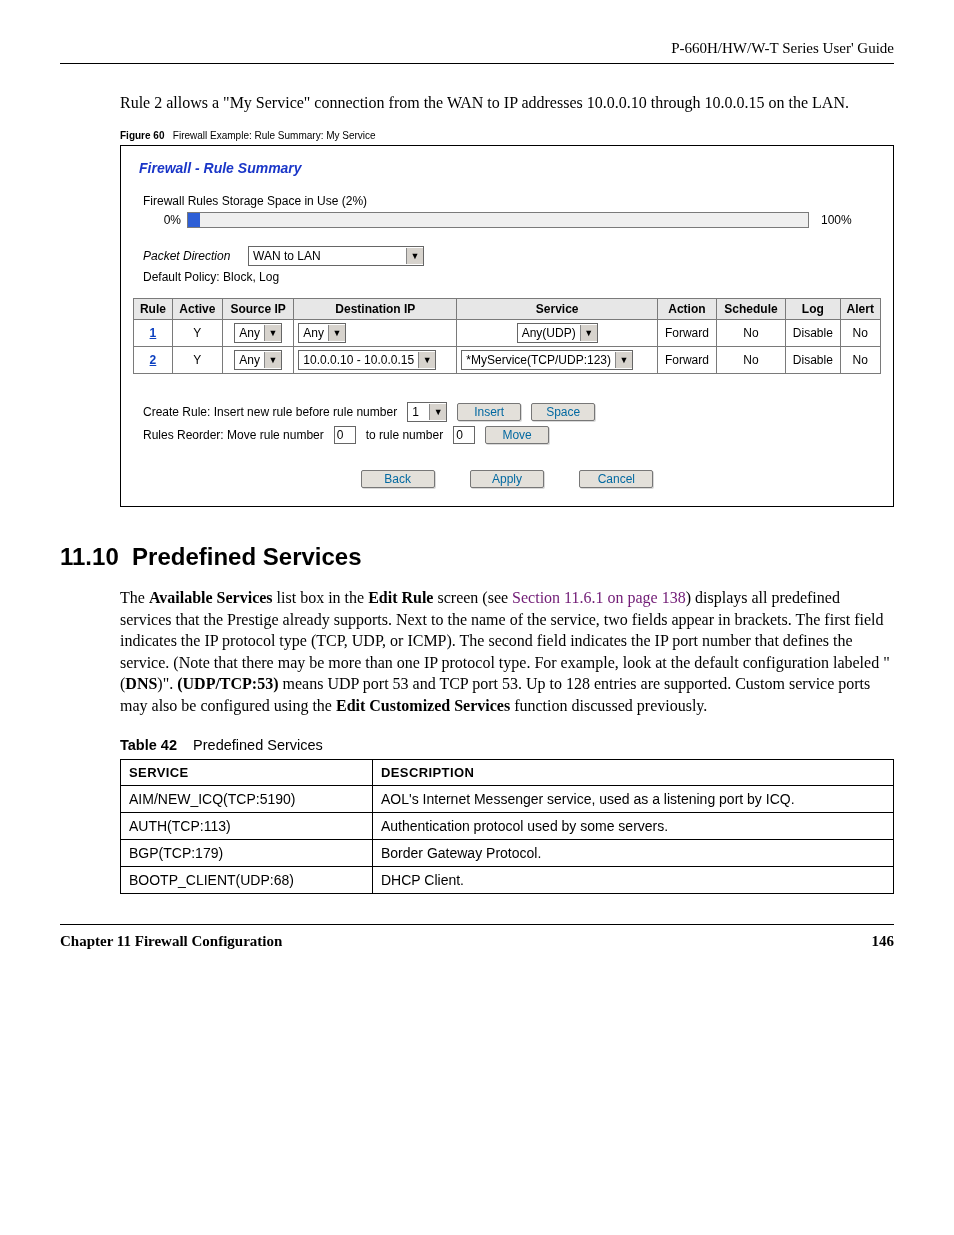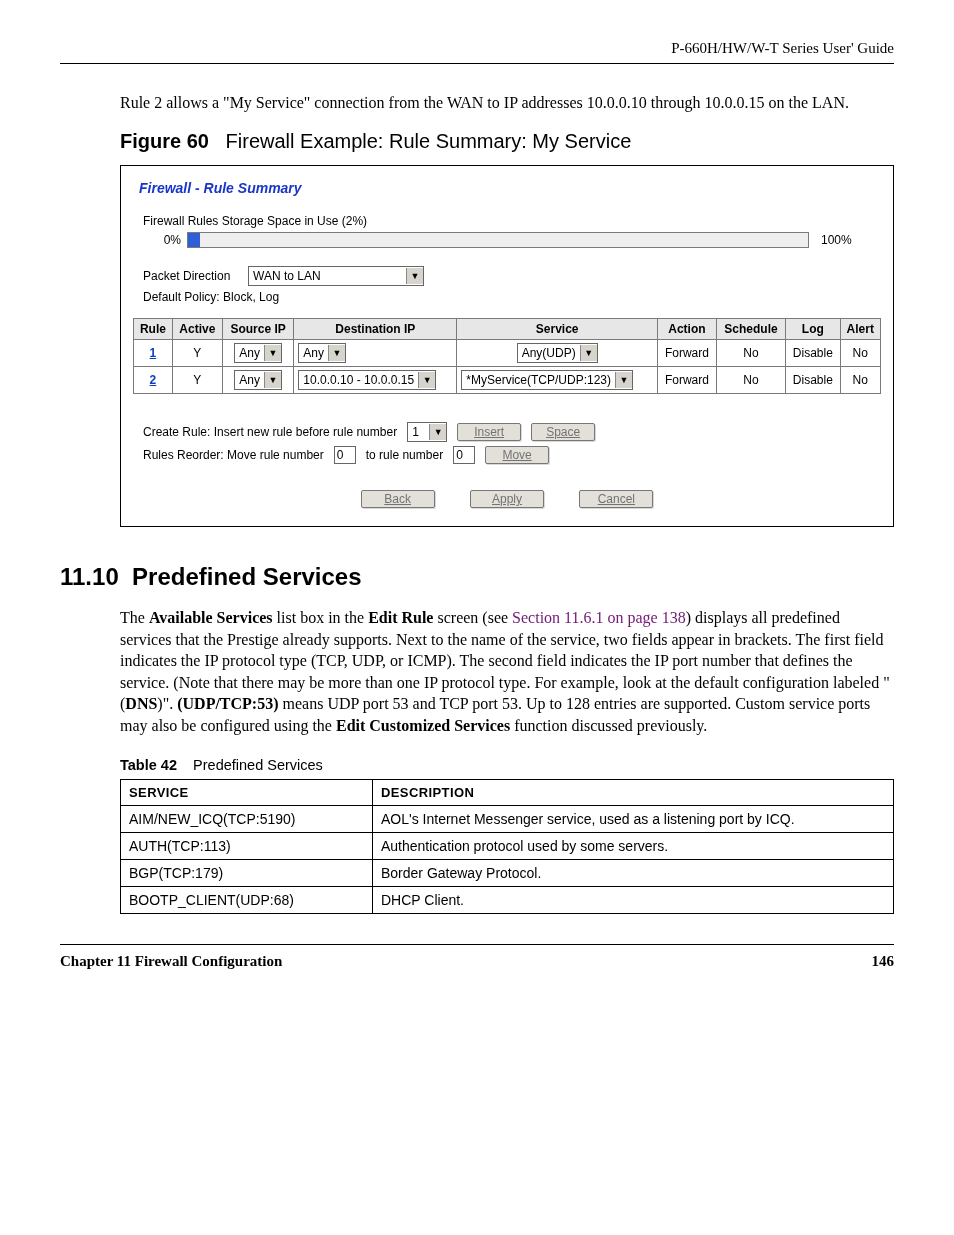--- a/index.html
+++ b/index.html
@@ -22,22 +22,22 @@
     border-top: 1px solid #000;
     margin: 0 0 30px 0;
   }
   hr.bot-rule { margin: 30px 0 8px 0; }
   .body-text {
     margin-left: 60px;
     margin-right: 0;
   }
   .fig-caption {
     font-family: Arial, Helvetica, sans-serif;
-    font-size: 20px;
-    margin: 18px 0 12px 60px;
+    font-size: 10px;
+    margin: 18px 0 4px 60px;
   }
   .fig-caption b { font-weight: bold; }
   .screenshot {
     border: 1.5px solid #000;
     margin-left: 60px;
     padding: 10px 12px 18px 12px;
     font-family: Arial, Helvetica, sans-serif;
     font-size: 12px;
     color: #000;
     position: relative;
@@ -63,21 +63,21 @@
     border: 1px solid #7a7a7a;
     background: #efefef;
     position: relative;
   }
   .storage-fill {
     background: #2e5fd6;
     height: 100%;
     width: 2%;
   }
   .pd-row { margin: 2px 0 4px 10px; display:flex; align-items:center; }
-  .pd-label { display:inline-block; width:105px; }
+  .pd-label { display:inline-block; width:105px;font-style:italic; }
   .dropdown {
     display: inline-flex;
     align-items: center;
     border: 1px solid #666;
     background: #fff;
     height: 18px;
     font-size: 12px;
     padding: 0 0 0 4px;
   }
   .dropdown .dd-text { padding-right: 4px; white-space: nowrap; }
@@ -125,26 +125,25 @@
     line-height: 16px;
     vertical-align: middle;
   }
   .btn {
     display: inline-block;
     border: 1px solid #777;
     background: #e3e0da;
     font-size: 12px;
     padding: 1px 10px;
     border-radius: 2px;
-    color: #737373;
+    color: #0369a1;
     text-align: center;
     min-width: 42px;
     box-shadow: 1px 1px 0 rgba(0,0,0,0.15);
     cursor: default;
-    text-decoration: underline;
   }
   .actions-row {
     margin: 28px 0 4px 10px;
     display: flex;
     align-items: center;
     gap: 10px;
     flex-wrap: wrap;
   }
   .bottom-btns {
     text-align: center;

